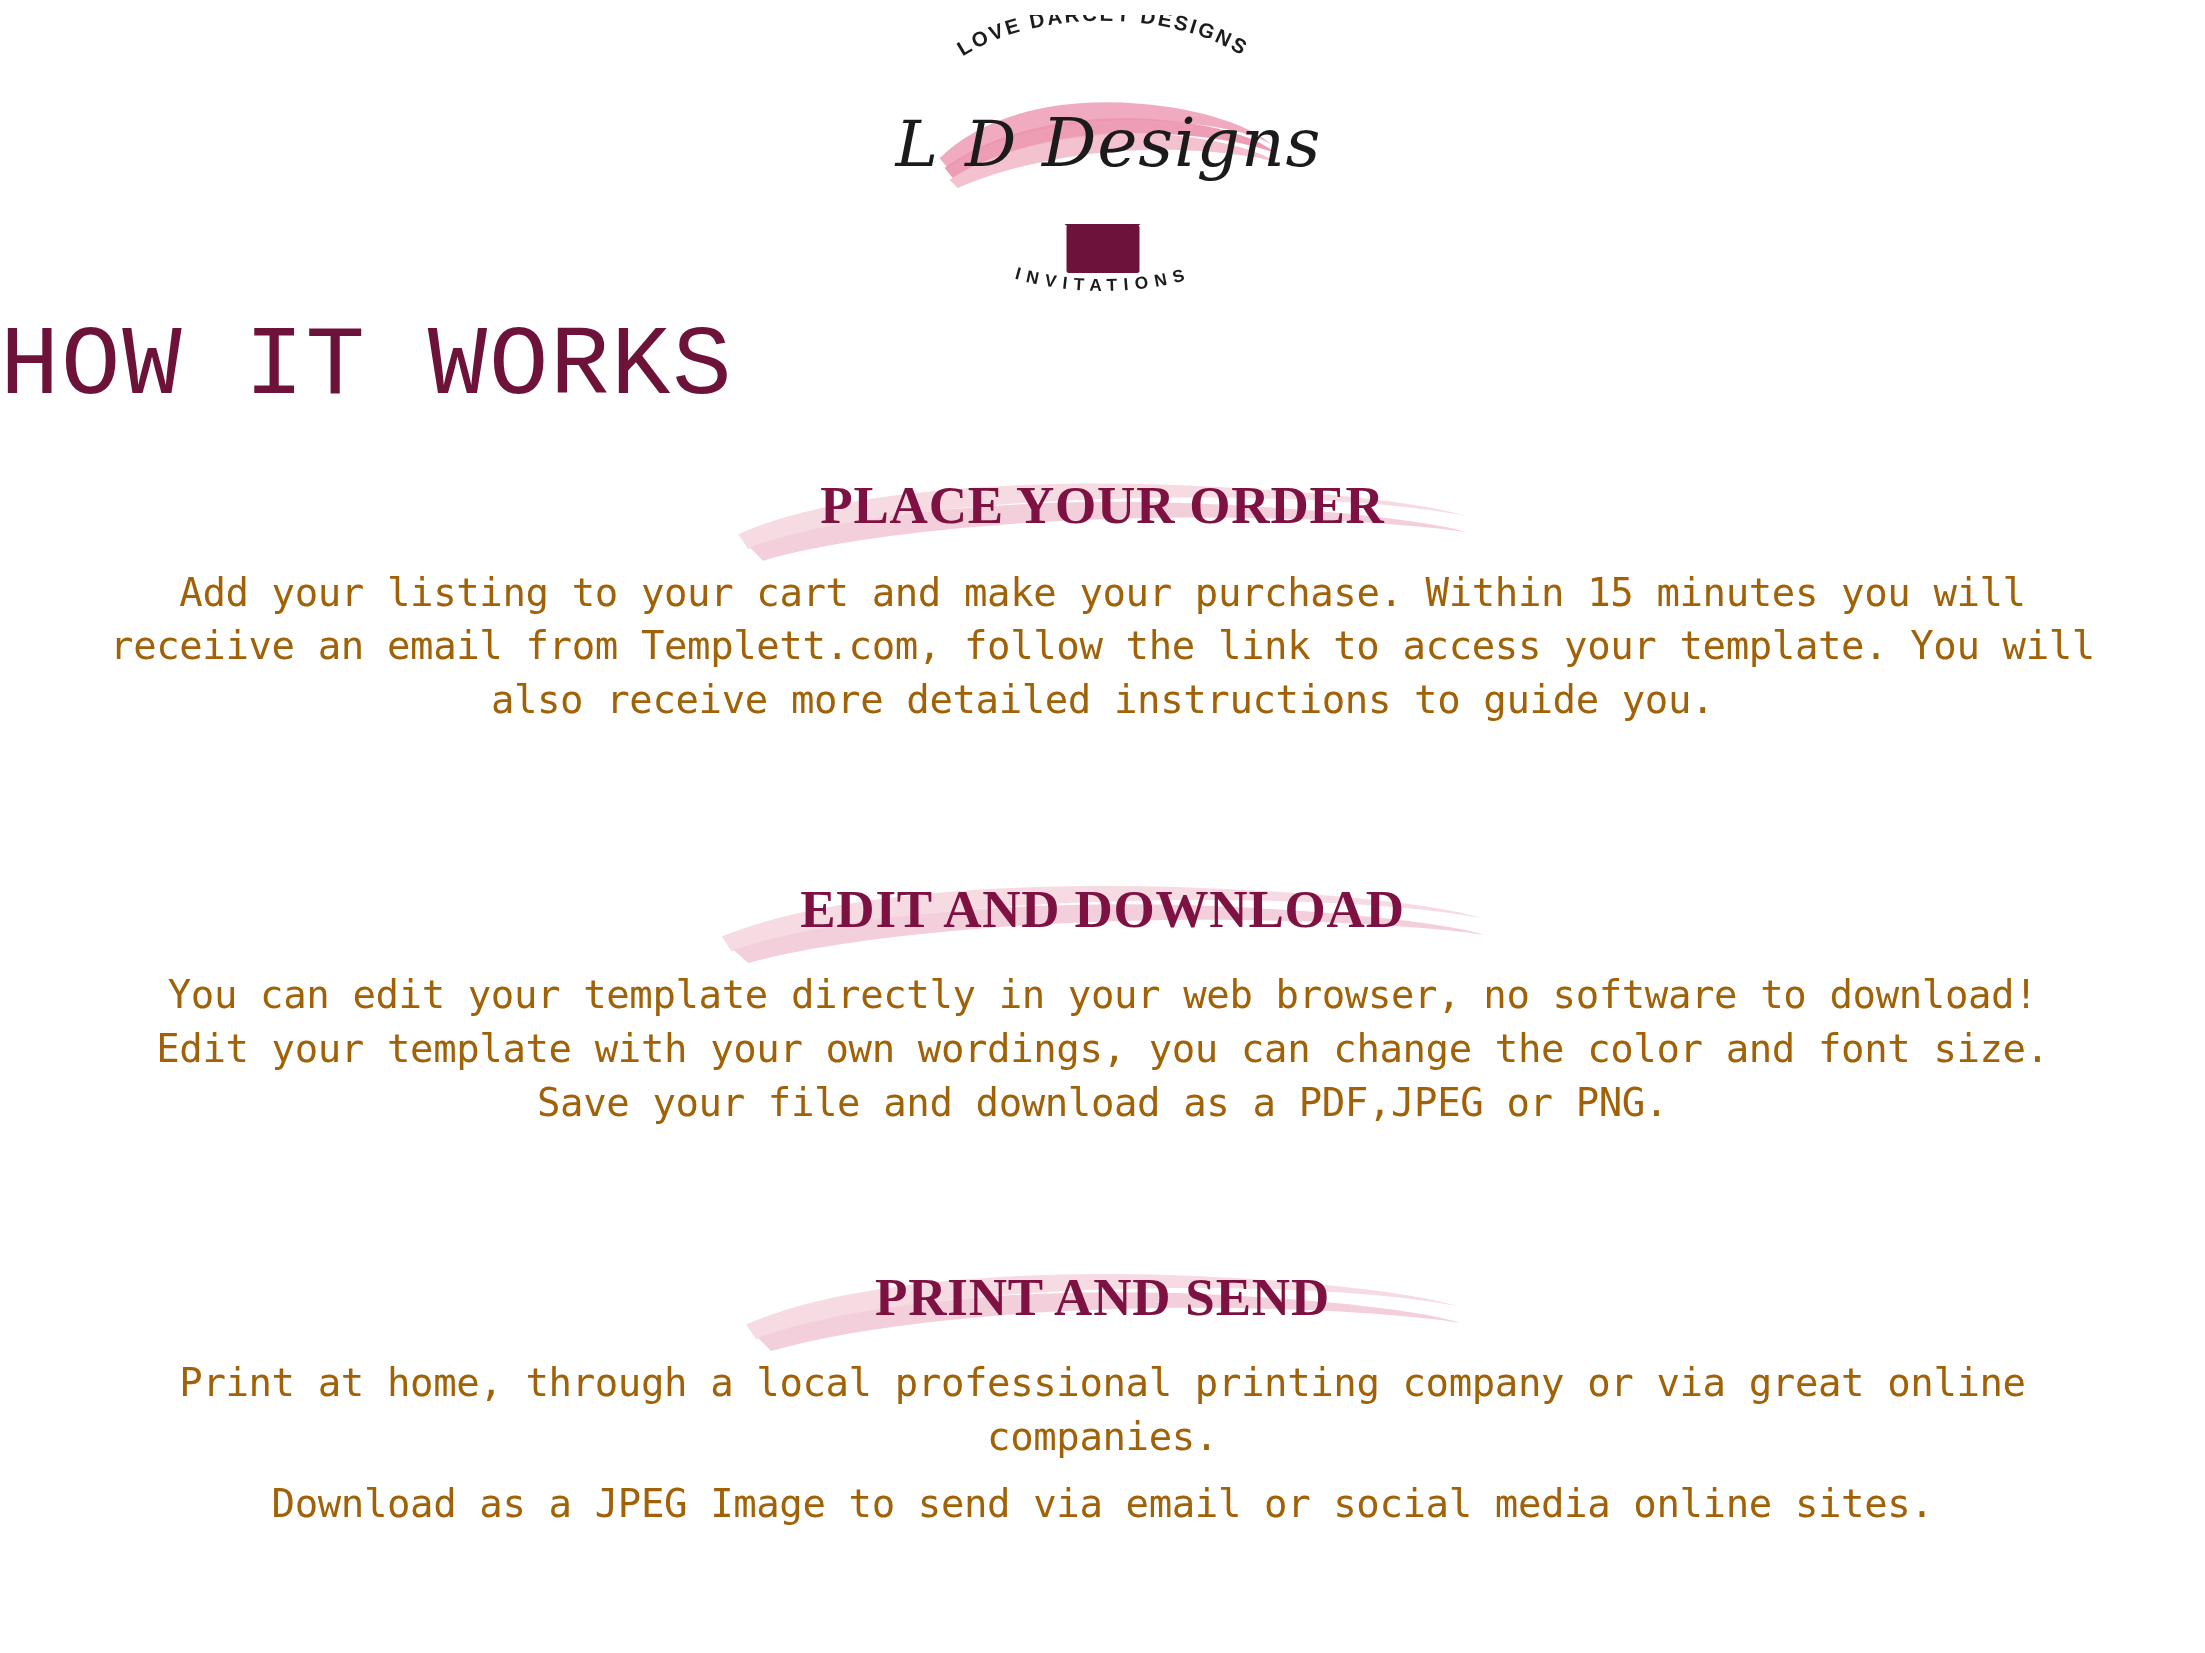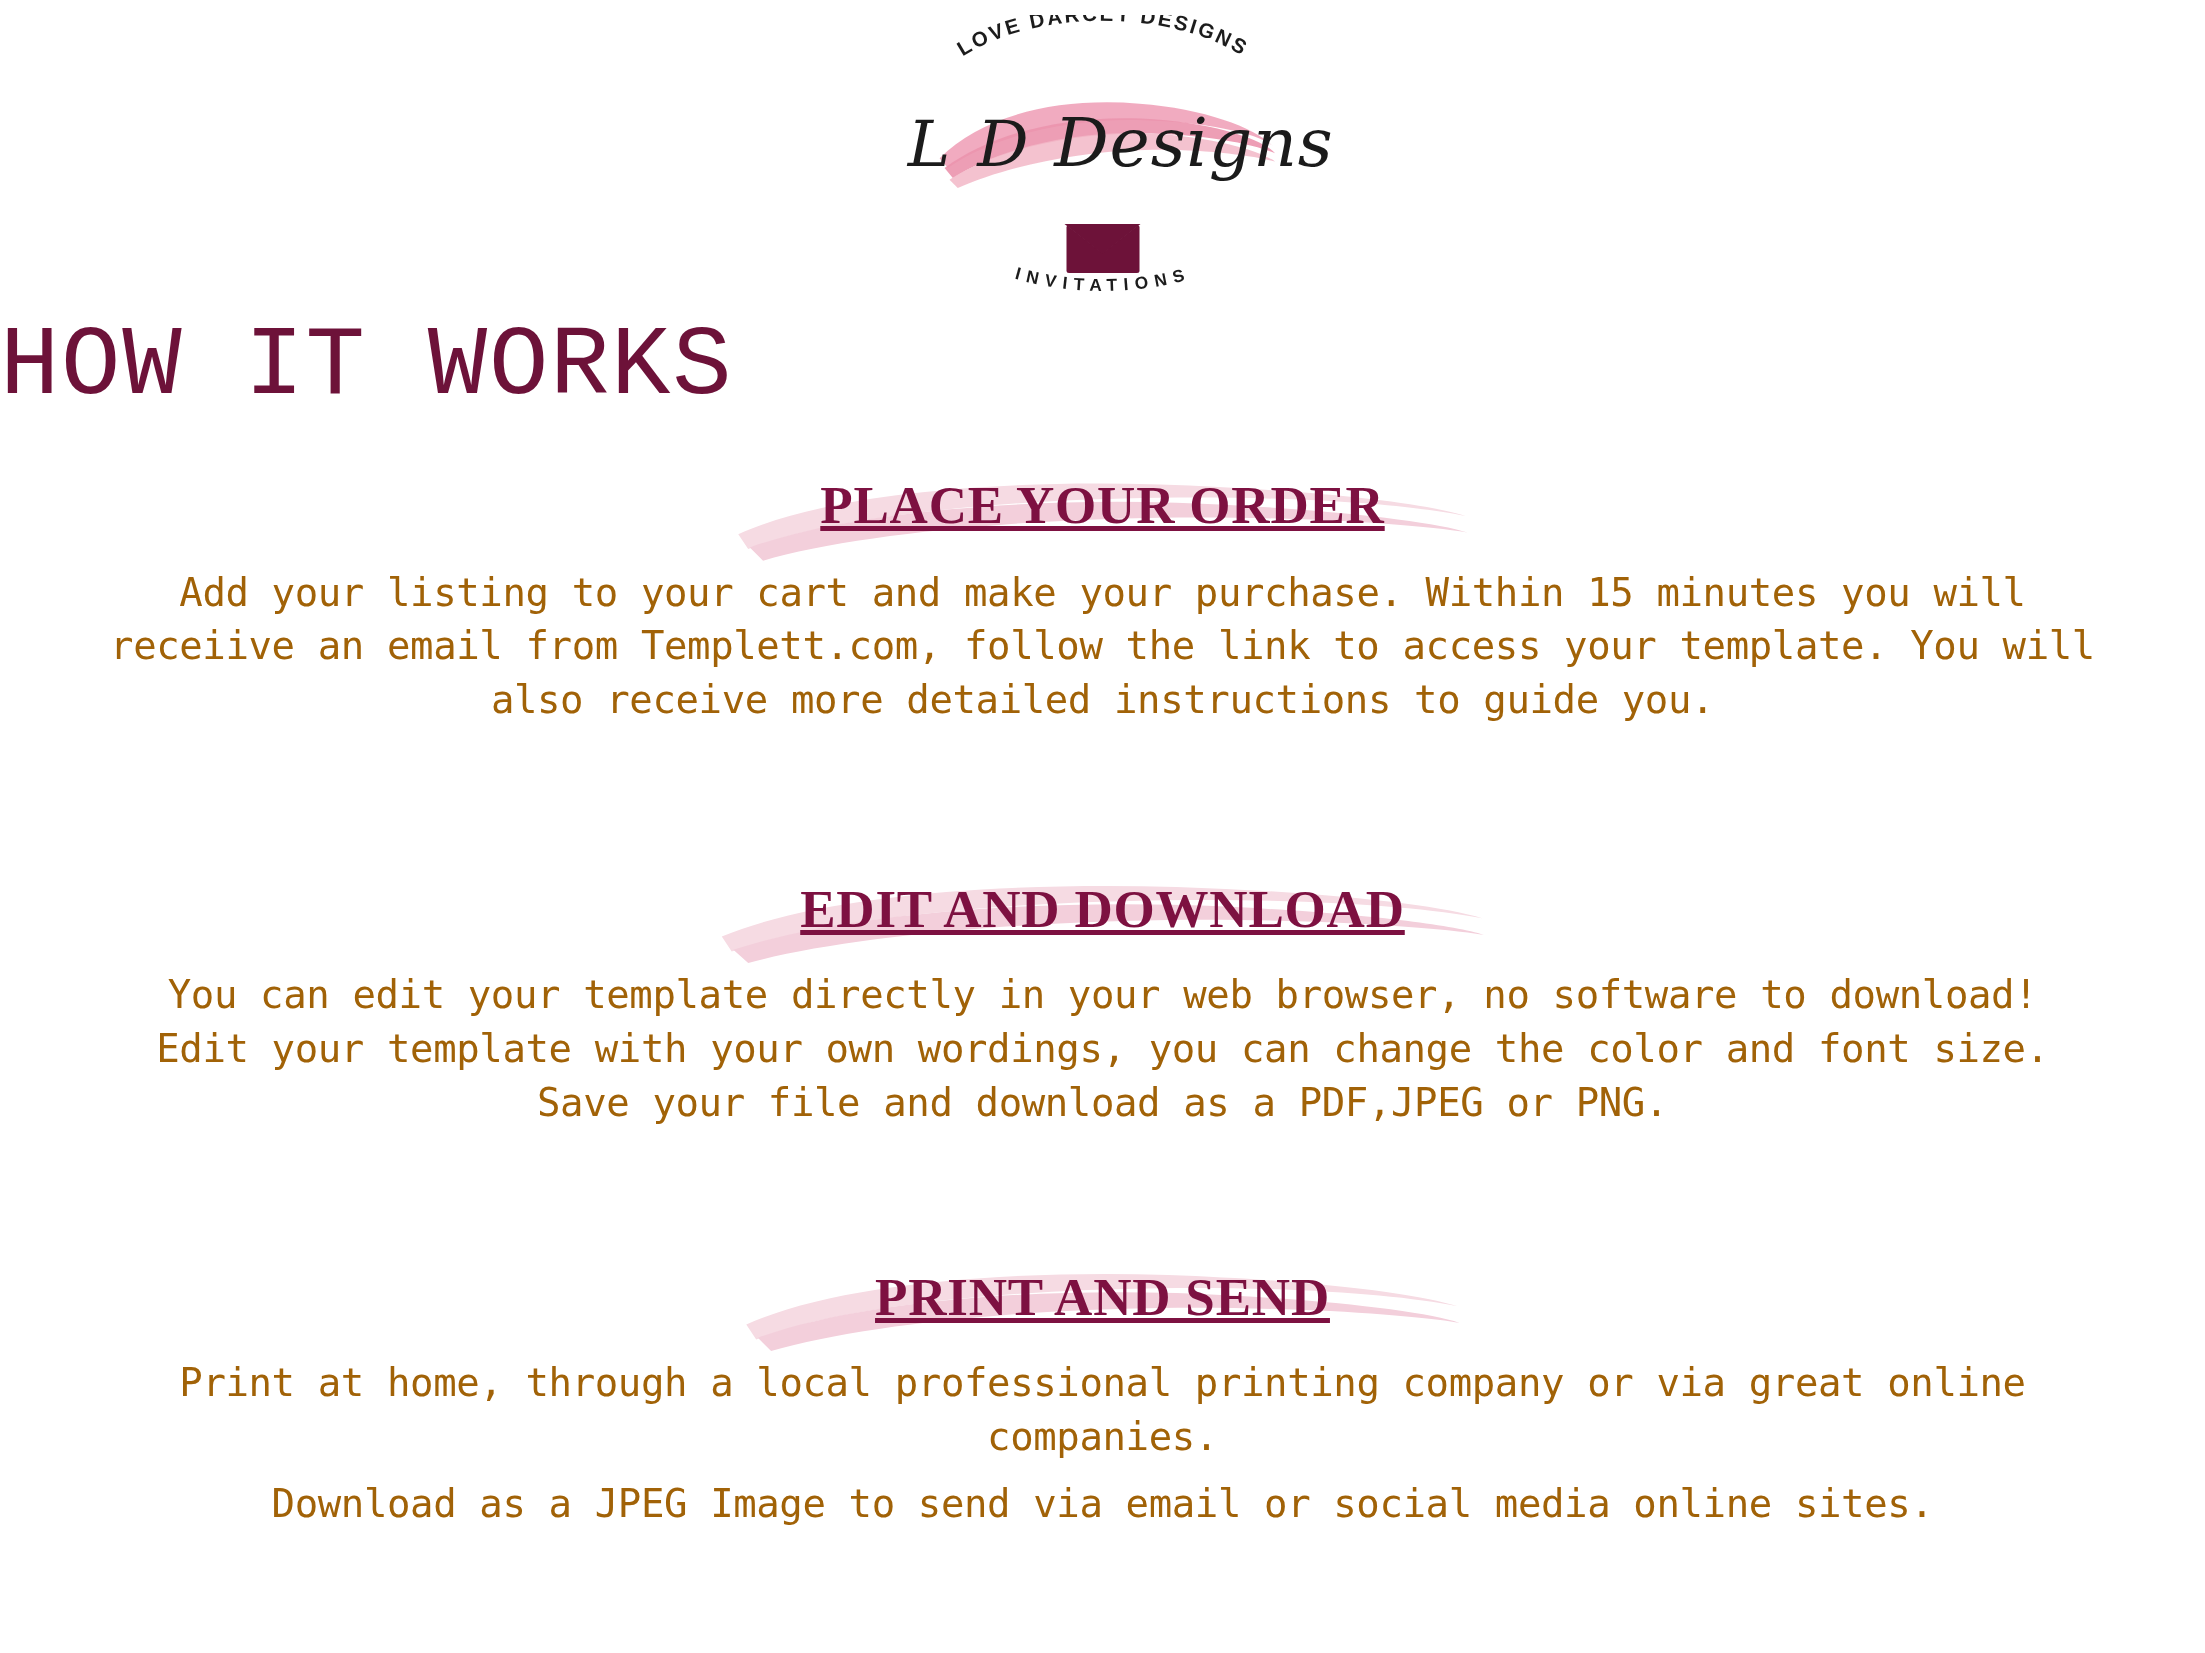--- a/index.html
+++ b/index.html
@@ -61,23 +61,23 @@
   .brush-stroke {
     position: absolute;
     top: 74px;
     left: 45px;
     width: 347px;
     height: 116px;
   }
   .logo-script {
     position: absolute;
     top: 101px;
-    left: 16px;
-    width: 430px;
-    text-align: right;
+    left: 8px;
+    width: 430px;
+    text-align: left;
     font-family: "DejaVu Serif", serif;
     font-style: italic;
     font-size: 68px;
     color: #1b1b1b;
     letter-spacing: 0.8px;
     line-height: 1;
     white-space: nowrap;
   }
   .logo-script .ld {
     font-size: 64px;
@@ -141,21 +141,20 @@
   .sec-heading {
     position: relative;
     display: inline-block;
     font-family: "Liberation Serif", serif;
     font-weight: bold;
     font-size: 53px;
     letter-spacing: 0.8px;
     color: #7d1141;
     padding: 5px 28px 8.3px 28px;
     line-height: 1.1;
-    text-decoration: underline;
   }
   .swash {
     position: absolute;
     left: 50%;
     transform: translateX(-50%);
     z-index: 0;
     pointer-events: none;
   }
   .sec-heading span.txt {
     position: relative;

